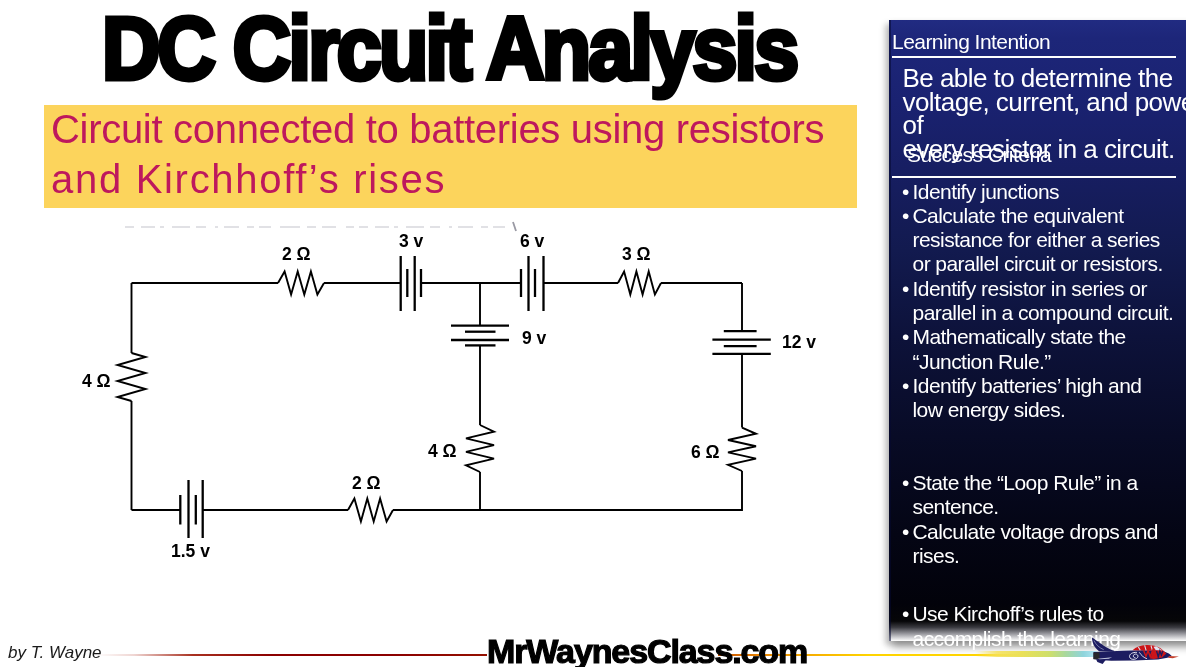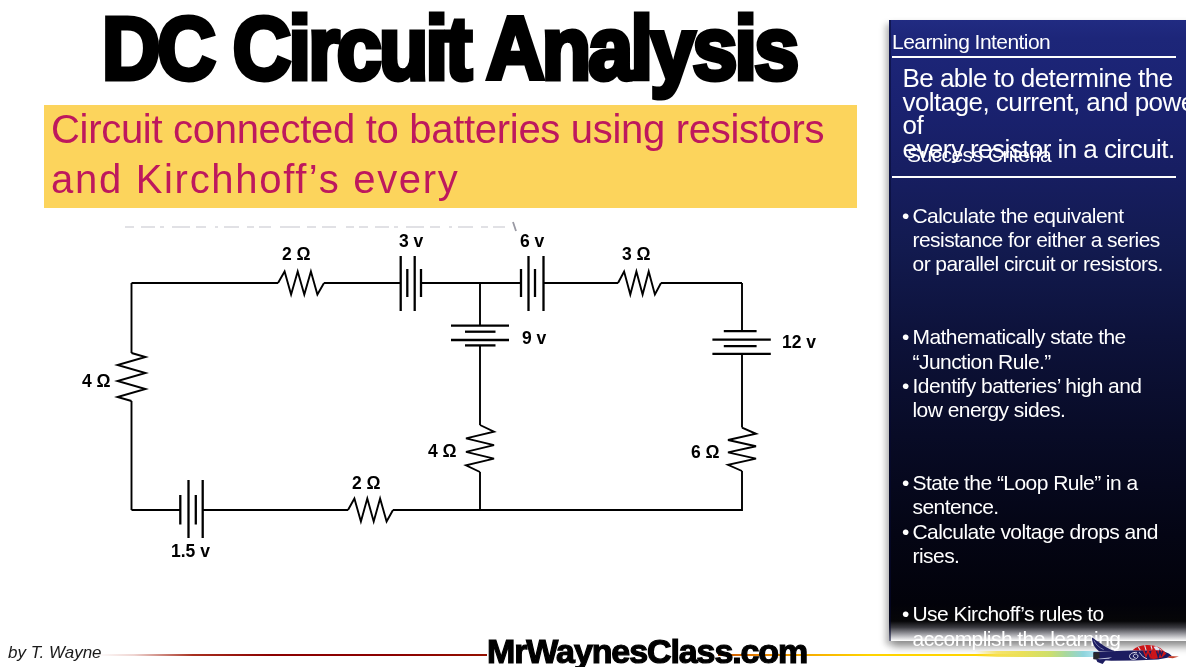--- a/index.html
+++ b/index.html
@@ -22,21 +22,21 @@
 .byline{position:absolute;left:8px;top:642.5px;font-size:17px;font-style:italic;color:#1a1a1a;}
 .rlineL{position:absolute;left:95px;top:653.8px;width:392px;height:2.4px;background:linear-gradient(90deg,rgba(255,255,255,0) 0%,rgba(176,48,32,0.2) 10%,#a83020 25%,#8b0000 45%,#8b0000 75%,#941000 100%);}.rlineR{position:absolute;left:718px;top:653.8px;width:377px;height:2.4px;background:linear-gradient(90deg,#c85200 0%,#e88600 12%,#f5a800 22%,#ffd400 40%,#ffd400 70%,#ffe14d 85%,#e0e060 95%,#c8dc6a 100%);}
 .trail{position:absolute;left:975px;top:651px;width:123px;height:6px;border-radius:3px;
  background:linear-gradient(90deg,rgba(255,225,77,0) 0%,rgba(245,224,84,0.85) 18%,#eae058 38%,#cfdf6a 60%,#a8d89e 74%,#8fd4dc 88%,#b5e8f7 100%);}
 .site{position:absolute;left:487px;top:639.3px;font-size:34px;line-height:25px;font-weight:700;color:#000;
  -webkit-text-stroke:1.2px #000;letter-spacing:-1.1px;}
 </style></head>
 <body>
 <div class="title">DC Circuit Analysis</div>
 <div class="ybox"></div>
-<div class="ytext">Circuit connected to batteries using resistors<br><span style="letter-spacing:1.7px">and Kirchhoff’s every</span></div>
+<div class="ytext">Circuit connected to batteries using resistors<br><span style="letter-spacing:1.7px">and Kirchhoff’s rises</span></div>
 
 <svg width="1186" height="667" style="position:absolute;left:0;top:0" viewBox="0 0 1186 667">
 <g stroke="#000" stroke-width="1.9" fill="none">
 
 <path d="M131.5,283 H278"></path>
 <path d="M324,283 H400.7"></path>
 <path d="M421,283 H521"></path>
 <path d="M543.5,283 H618"></path>
 <path d="M661,283 H742"></path>
 <path d="M742,283 V331.1"></path>
@@ -106,21 +106,23 @@
 <text x="171" y="557">1.5 v</text>
 </g>
 </svg>
 
 <div class="panel">
  <div class="ph" style="top:10px;">Learning Intention</div>
  <div class="phr" style="top:36.2px;"></div>
  <div class="ppara" style="top:46.8px;">Be able to determine the<br>voltage, current, and power of<br>every resistor in a circuit.</div>
  <div class="ph" style="top:123.4px;margin-left:15px;">Success Criteria</div>
  <div class="phr" style="top:155.5px;"></div>
+ <div class="pli" style="top:159.6px;"><span class="bu">•</span><span class="tx">Identify junctions</span></div>
  <div class="pli" style="top:183.9px;"><span class="bu">•</span><span class="tx">Calculate the equivalent<br>resistance for either a series<br>or parallel circuit or resistors.</span></div>
+ <div class="pli" style="top:256.8px;"><span class="bu">•</span><span class="tx">Identify resistor in series or<br>parallel in a compound circuit.</span></div>
  <div class="pli" style="top:354px;"><span class="bu">•</span><span class="tx">Identify batteries’ high and<br>low energy sides.</span></div>
  <div class="pli" style="top:305.4px;"><span class="bu">•</span><span class="tx">Mathematically state the<br>“Junction Rule.”</span></div>
  <div class="pli" style="top:451.2px;"><span class="bu">•</span><span class="tx">State the “Loop Rule” in a<br>sentence.</span></div>
  <div class="pli" style="top:499.8px;"><span class="bu">•</span><span class="tx">Calculate voltage drops and<br>rises.</span></div>
  <div class="pli" style="top:548.4px;margin-top:34px;"><span class="bu">•</span><span class="tx">Use Kirchoff’s rules to<br>accomplish the learning<br>intention.</span></div>
 </div>
 
 <div class="byline">by T. Wayne</div>
 <div class="rlineL"></div>
 <div class="rlineR"></div>

